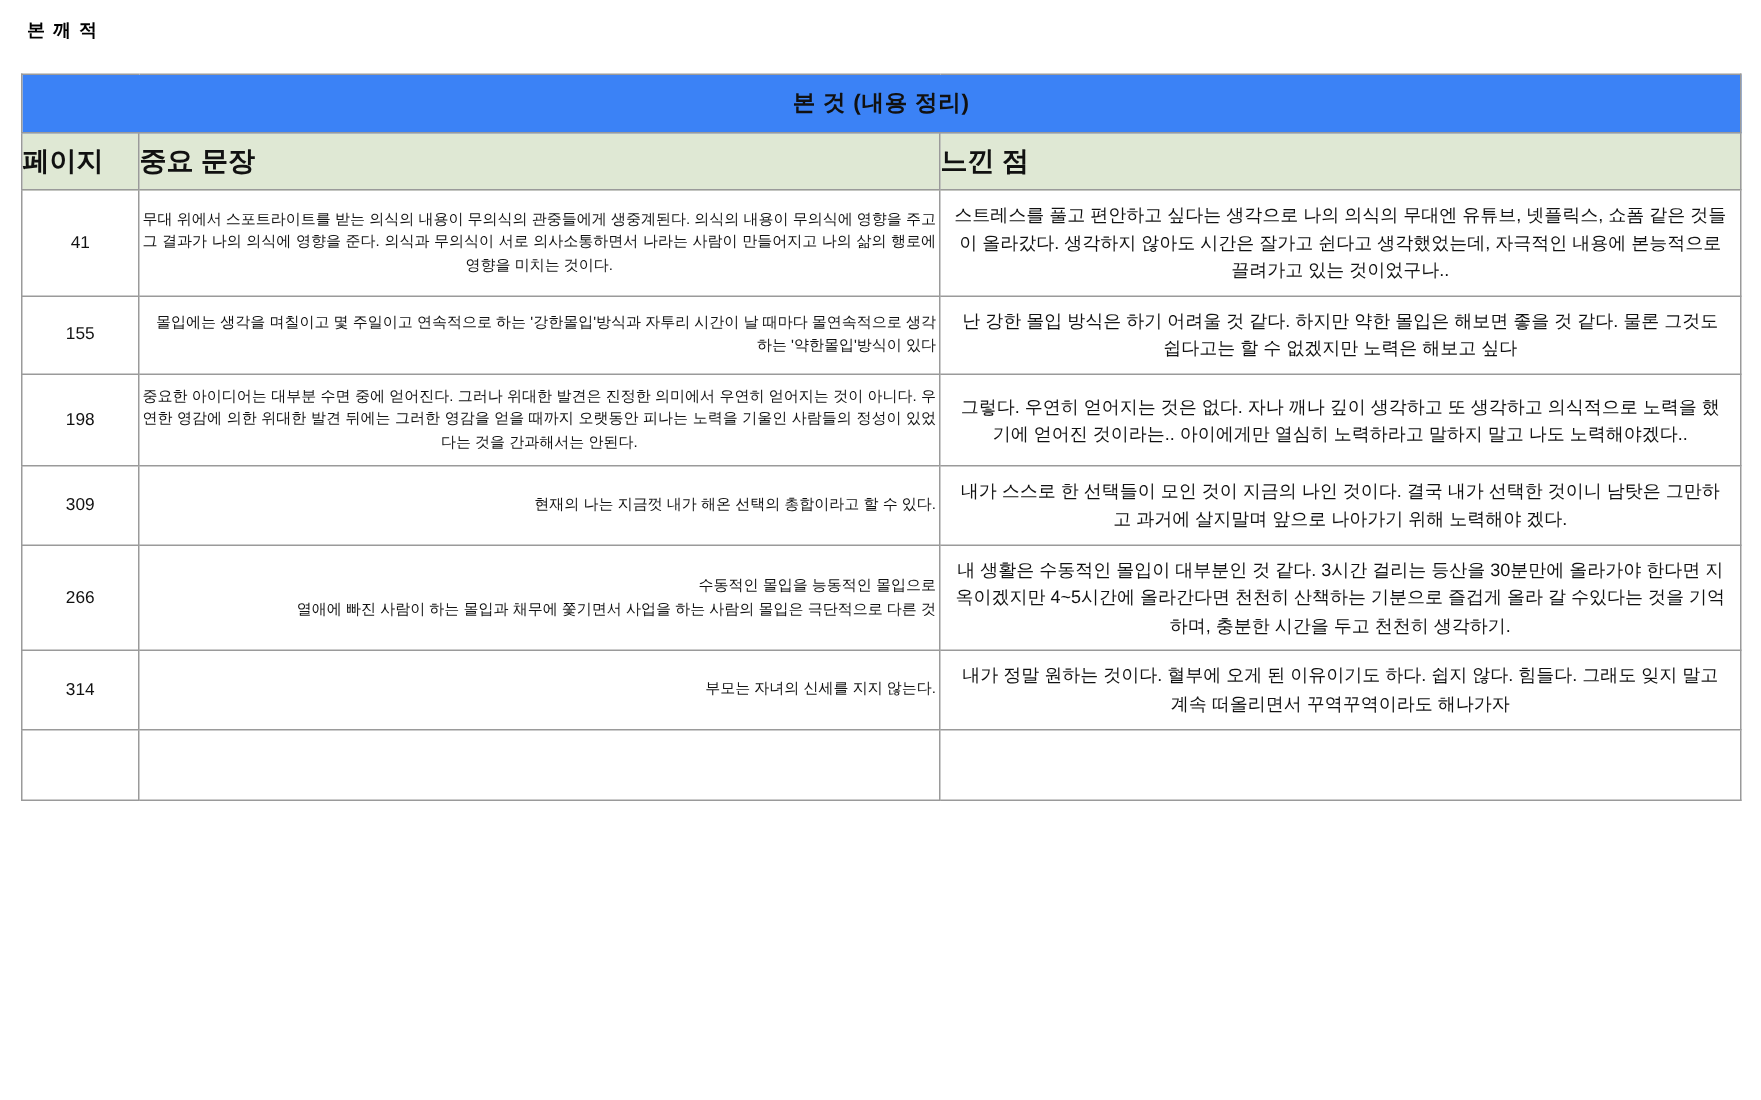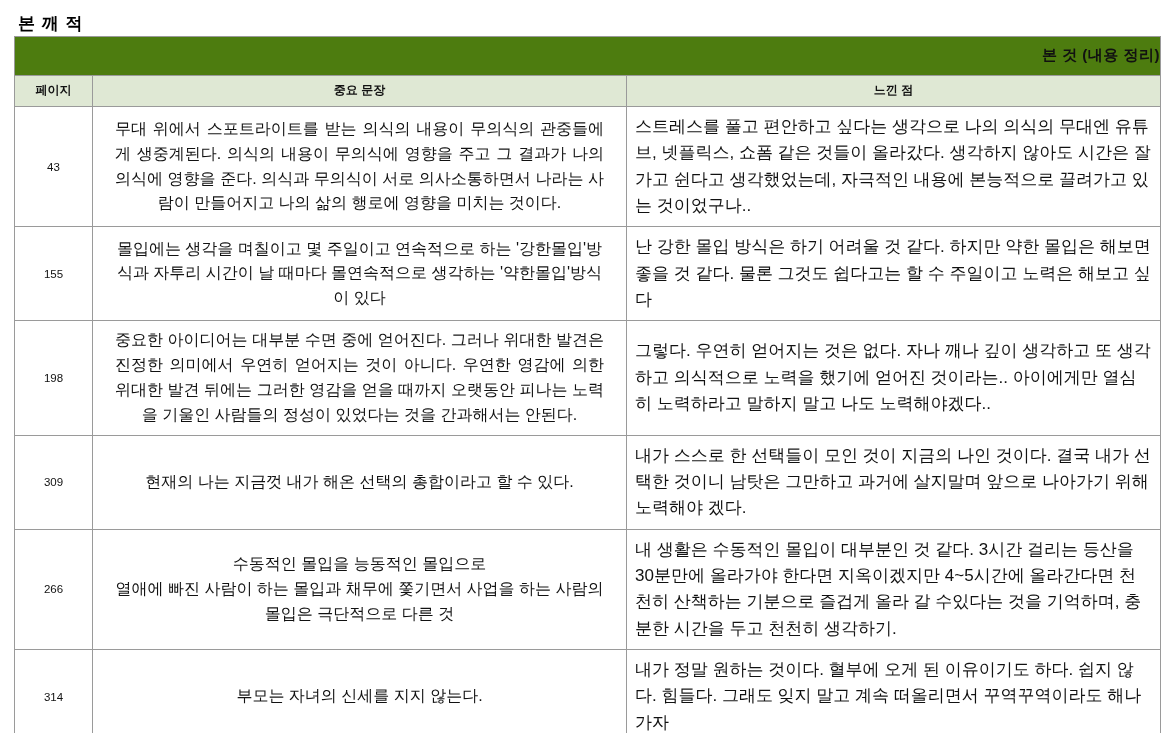--- a/index.html
+++ b/index.html
@@ -12,72 +12,72 @@
     min-height: 733px;
     font-family: "Liberation Sans", sans-serif;
     color: #1a1a1a;
   }
   .page {
     width: 1174px;
     box-sizing: border-box;
     padding: 10px 14px 0 14px;
   }
   .doc-title {
-    font-size: 17px;
+    font-size: 12px;
     font-weight: bold;
     letter-spacing: 1px;
-    margin: 2px 0 1px 4px;
+    margin: 2px 0 20px 4px;
     color: #000000;
   }
   table.main {
     border-collapse: collapse;
     width: 1146px;
     table-layout: fixed;
   }
   table.main th, table.main td {
     border: 1px solid #9a9a9a;
     vertical-align: middle;
   }
   .banner {
-    background: #4d7c0f;
-    text-align: right;
+    background: #3b82f6;
+    text-align: center;
     font-size: 15px;
     font-weight: bold;
     padding: 9px 0 10px 0;
     color: #111111;
     letter-spacing: 0.5px;
   }
   .hdr {
     background: #dfe8d4;
-    text-align: center;
-    font-size: 12px;
+    text-align: left;
+    font-size: 18px;
     font-weight: bold;
     padding: 6px 0 7px 0;
     color: #111111;
   }
   td.page-cell {
     text-align: center;
     font-size: 11.5px;
     padding: 6px 2px;
     color: #111111;
   }
   td.sentence {
-    font-size: 16px;
+    font-size: 10px;
     line-height: 1.55;
-    padding: 7px 22px;
+    padding: 7px 2px;
     color: #111111;
   }
-  td.sentence.center { text-align: center; }
+  td.sentence.center { text-align: right; }
   td.sentence.justify { text-align: justify; text-align-last: center; }
   td.feel {
-    font-size: 17px;
+    font-size: 12px;
     line-height: 1.55;
     padding: 7px 8px;
     color: #111111;
-    text-align: left;
+    text-align: center;
   }
   td.empty-row { height: 34px; }
   .col-page { width: 78px; }
   .col-sent { width: 534px; }
   .col-feel { width: 534px; }
 </style>
 </head>
 <body>
 
 <div class="page">
@@ -95,28 +95,28 @@
         <th class="banner" colspan="3">본 것 (내용 정리)</th>
       </tr>
       <tr>
         <th class="hdr">페이지</th>
         <th class="hdr">중요 문장</th>
         <th class="hdr">느낀 점</th>
       </tr>
     </thead>
     <tbody id="rows-body">
         <tr>
-          <td class="page-cell">43</td>
+          <td class="page-cell">41</td>
           <td class="sentence justify">무대 위에서 스포트라이트를 받는 의식의 내용이 무의식의 관중들에게 생중계된다. 의식의 내용이 무의식에 영향을 주고 그 결과가 나의 의식에 영향을 준다. 의식과 무의식이 서로 의사소통하면서 나라는 사람이 만들어지고 나의 삶의 행로에 영향을 미치는 것이다.</td>
           <td class="feel">스트레스를 풀고 편안하고 싶다는 생각으로 나의 의식의 무대엔 유튜브, 넷플릭스, 쇼폼 같은 것들이 올라갔다. 생각하지 않아도 시간은 잘가고 쉰다고 생각했었는데, 자극적인 내용에 본능적으로 끌려가고 있는 것이었구나..</td>
         </tr>
         <tr>
           <td class="page-cell">155</td>
           <td class="sentence center">몰입에는 생각을 며칠이고 몇 주일이고 연속적으로 하는 '강한몰입'방식과 자투리 시간이 날 때마다 몰연속적으로 생각하는 '약한몰입'방식이 있다</td>
-          <td class="feel">난 강한 몰입 방식은 하기 어려울 것 같다. 하지만 약한 몰입은 해보면 좋을 것 같다. 물론 그것도 쉽다고는 할 수 주일이고 노력은 해보고 싶다</td>
+          <td class="feel">난 강한 몰입 방식은 하기 어려울 것 같다. 하지만 약한 몰입은 해보면 좋을 것 같다. 물론 그것도 쉽다고는 할 수 없겠지만 노력은 해보고 싶다</td>
         </tr>
         <tr>
           <td class="page-cell">198</td>
           <td class="sentence justify">중요한 아이디어는 대부분 수면 중에 얻어진다. 그러나 위대한 발견은 진정한 의미에서 우연히 얻어지는 것이 아니다. 우연한 영감에 의한 위대한 발견 뒤에는 그러한 영감을 얻을 때까지 오랫동안 피나는 노력을 기울인 사람들의 정성이 있었다는 것을 간과해서는 안된다.</td>
           <td class="feel">그렇다. 우연히 얻어지는 것은 없다. 자나 깨나 깊이 생각하고 또 생각하고 의식적으로 노력을 했기에 얻어진 것이라는.. 아이에게만 열심히 노력하라고 말하지 말고 나도 노력해야겠다..</td>
         </tr>
         <tr>
           <td class="page-cell">309</td>
           <td class="sentence center">현재의 나는 지금껏 내가 해온 선택의 총합이라고 할 수 있다.</td>
           <td class="feel">내가 스스로 한 선택들이 모인 것이 지금의 나인 것이다. 결국 내가 선택한 것이니 남탓은 그만하고 과거에 살지말며 앞으로 나아가기 위해 노력해야 겠다.</td>

